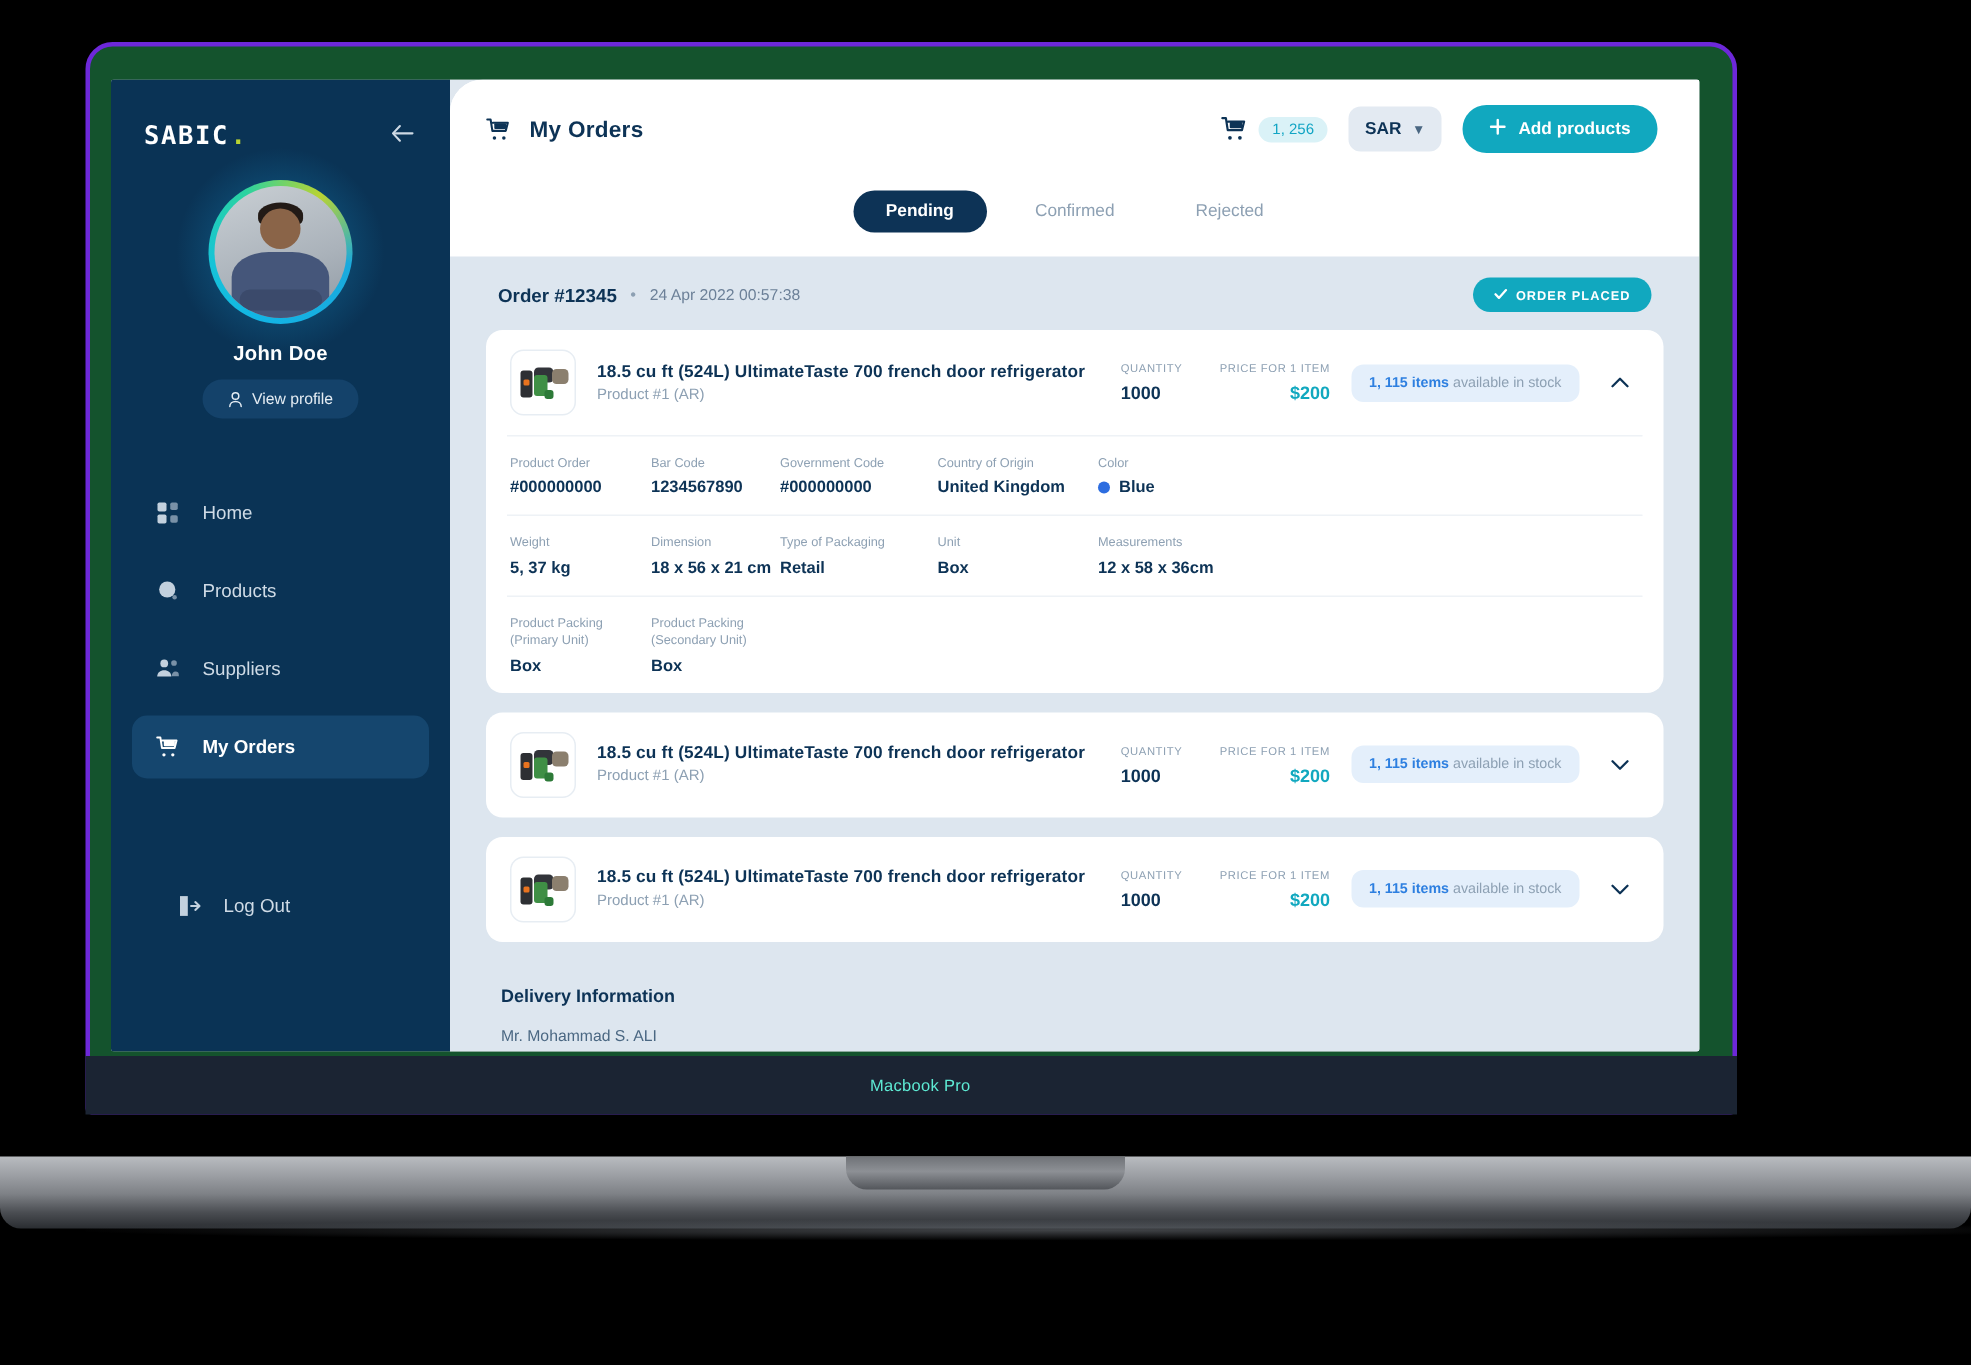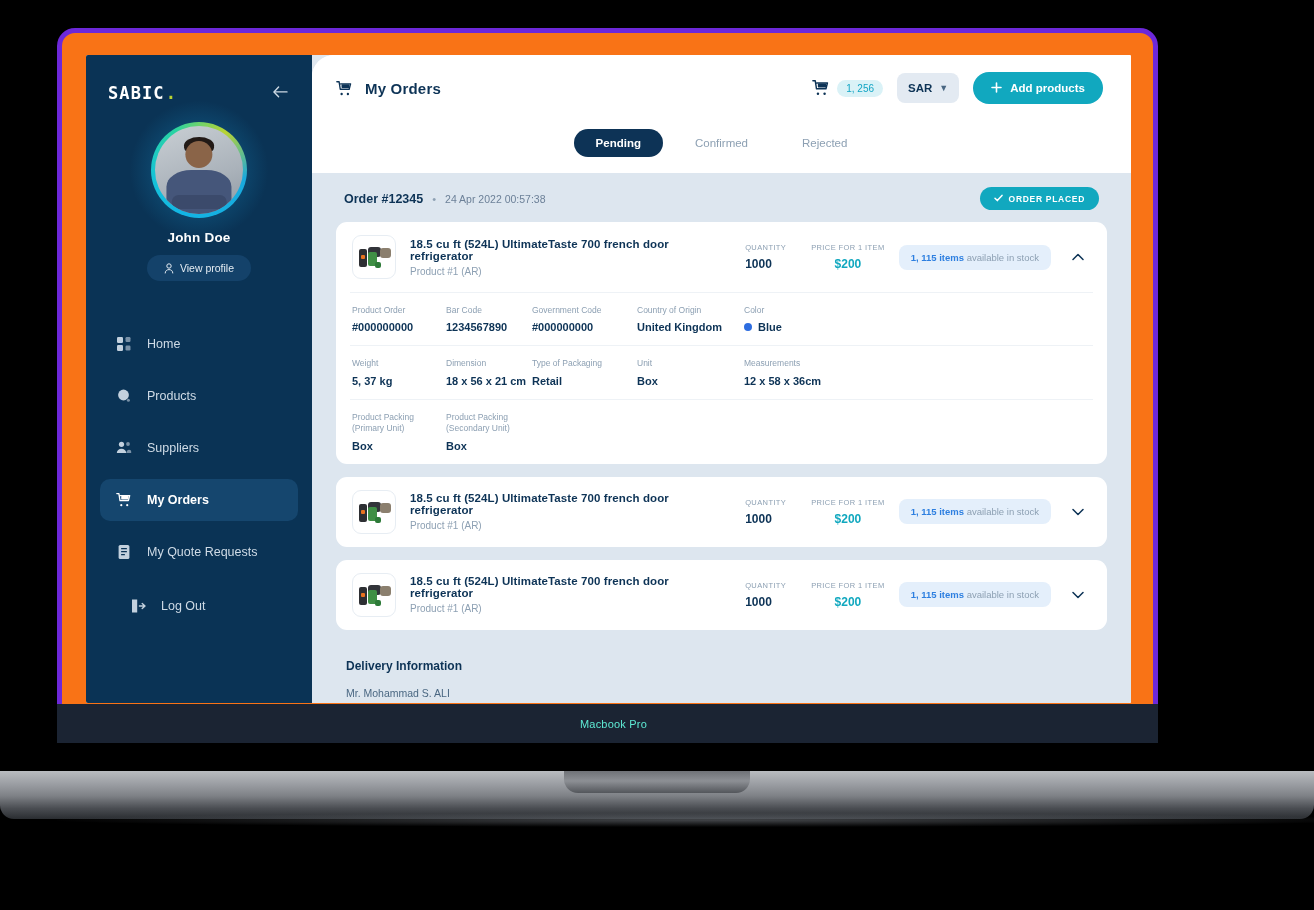--- a/index.html
+++ b/index.html
@@ -17,24 +17,24 @@
   .macbook {
     position: absolute;
     left: 57px;
     top: 28px;
     width: 1101px;
     height: 715px;
   }
   .screen-bezel {
     position: absolute;
     inset: 0;
-    background: #f97316;
-    border: 5px solid #6d28d9;
+    background: #14532d;
+    border: 3px solid #6d28d9;
     border-radius: 18px 18px 4px 4px;
-    padding: 22px 22px 0 24px;
+    padding: 22px 22px 0 14px;
   }
   .screen-inner {
     position: relative;
     width: 100%;
     height: 648px;
     overflow: hidden;
     background: #dfe7ef;
     border-radius: 2px;
   }
   .laptop-label-bar {
@@ -350,21 +350,21 @@
   .t2 { position:absolute; left:15px; top:16px; width:9px; height:14px; border-radius:2px; background:#3f8f45; }
   .t3 { position:absolute; left:15px; top:11px; width:13px; height:10px; border-radius:3px; background:#32343a; }
   .t4 { position:absolute; left:27px; top:12px; width:11px; height:10px; border-radius:3px; background:#8b7f6e; }
   .t5 { position:absolute; left:22px; top:26px; width:6px; height:6px; border-radius:2px; background:#2d7a38; }
 
   .prod-info { flex: 1; min-width: 0; }
   .prod-name { color: #0d3356; font-size: 11.5px; font-weight: bold; letter-spacing: .1px; }
   .prod-sub { color: #8da0b3; font-size: 10px; margin-top: 4px; }
 
   .qty-block { text-align: left; min-width: 52px; }
-  .price-block { text-align: center; min-width: 66px; }
+  .price-block { text-align: right; min-width: 66px; }
   .col-label { color: #8da0b3; font-size: 7.5px; letter-spacing: .4px; text-transform: uppercase; }
   .col-value { color: #0d3356; font-size: 12px; font-weight: bold; margin-top: 5px; }
   .col-value.price { color: #11a8bf; }
 
   .stock-pill {
     background: #e4effb;
     border-radius: 8px;
     padding: 7px 12px;
     font-size: 9.5px;
     color: #8da0b3;
@@ -483,31 +483,20 @@
             <div class="nav-item active">
               <span class="nav-icon">
                 <svg viewBox="0 0 16 16">
                     <path d="M.8 1.6h2.1l1.1 7.1h8.4l1.3-5.1H4.3" stroke="#ffffff" stroke-width="1.3" fill="none" stroke-linecap="round" stroke-linejoin="round"></path>
                     <rect x="5.2" y="3.9" width="7.4" height="3.6" rx=".6" fill="#ffffff"></rect>
                     <circle cx="5.3" cy="13.2" r="1.1"></circle>
                     <circle cx="11.2" cy="13.2" r="1.1"></circle>
                   </svg>
               </span>
               <span>My Orders</span>
-            </div>
-            <div class="nav-item">
-              <span class="nav-icon">
-                <svg viewBox="0 0 16 16">
-                    <rect x="2.6" y="1" width="10.8" height="14" rx="1.6"></rect>
-                    <rect x="5" y="4" width="6" height="1.3" rx=".6" fill="#0a3355"></rect>
-                    <rect x="5" y="7" width="6" height="1.3" rx=".6" fill="#0a3355"></rect>
-                    <rect x="5" y="10" width="4" height="1.3" rx=".6" fill="#0a3355"></rect>
-                  </svg>
-              </span>
-              <span>My Quote Requests</span>
             </div>
           </nav>
 
           <div class="nav logout">
             <div class="nav-item">
               <span class="nav-icon">
                 <svg viewBox="0 0 16 16">
                     <path d="M2 1.4h5.2v13.2H2z" rx="1"></path>
                     <path d="M9.4 8h5.2M12.2 5.4 15 8l-2.8 2.6" stroke="#c3d1de" stroke-width="1.4" fill="none" stroke-linecap="round" stroke-linejoin="round"></path>
                   </svg>

